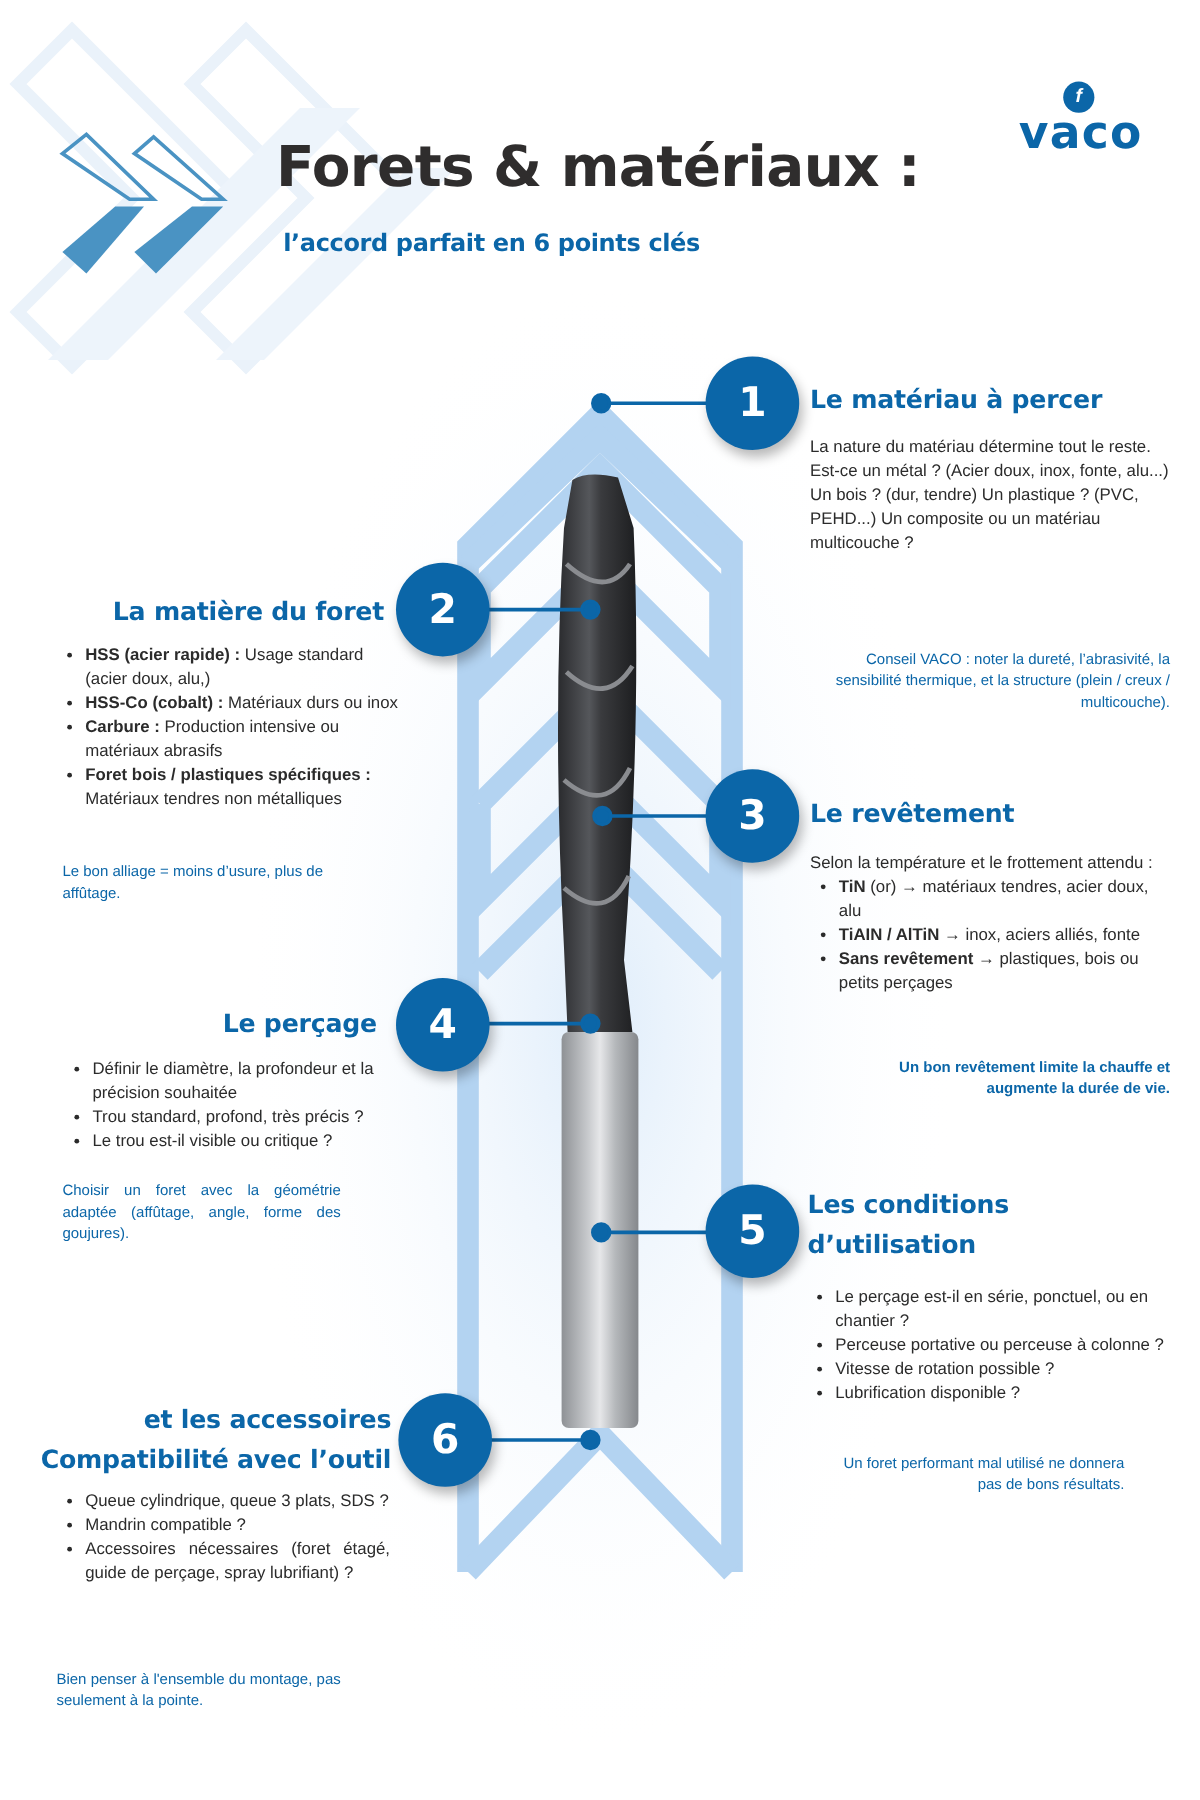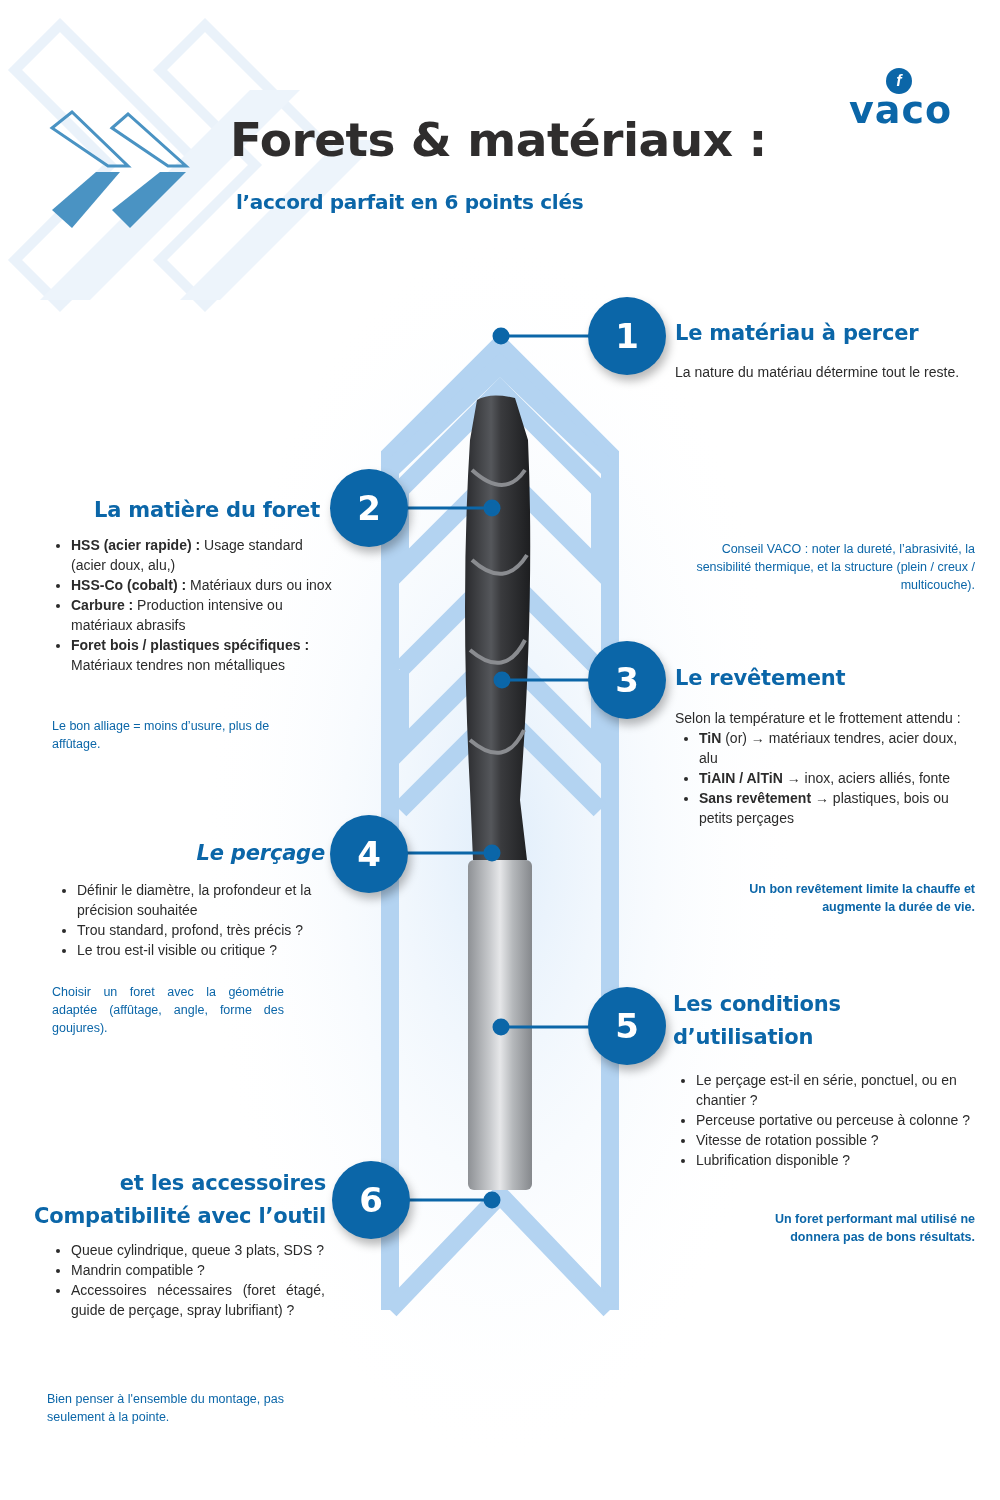--- a/index.html
+++ b/index.html
@@ -129,20 +129,21 @@
 <div class="subtitle">l’accord parfait en 6 points clés</div>
 <div class="logo">
   <div class="logo-badge">f</div>
   <div class="logo-text">vaco</div>
 </div>
 
 <div class="num" style="left:588px; top:297px;">1</div>
 <div class="heading" style="left:675px; top:317px;">Le matériau à percer</div>
 <div class="body-text" style="left:675px; top:362px; width:300px;">
   <p>La nature du matériau détermine tout le reste.</p>
+  <p>Est-ce un métal ? (Acier doux, inox, fonte, alu...) Un bois ? (dur, tendre) Un plastique ? (PVC, PEHD...) Un composite ou un matériau multicouche ?</p>
 </div>
 <div class="tip right" style="left:690px; top:492px; width:285px;margin-top:48px;">Conseil VACO : noter la dureté, l’abrasivité, la sensibilité thermique, et la structure (plein / creux / multicouche).</div>
 
 <div class="num" style="left:330px; top:469px;">2</div>
 <div class="heading right" style="left:40px; top:494px; width:280px;">La matière du foret</div>
 <div class="body-text" style="left:52px; top:535px; width:285px;">
   <ul>
     <li><b>HSS (acier rapide) :</b><span> Usage standard (acier doux, alu,)</span></li>
     <li><b>HSS-Co (cobalt) :</b><span> Matériaux durs ou inox</span></li>
     <li><b>Carbure :</b><span> Production intensive ou matériaux abrasifs</span></li>
@@ -157,21 +158,21 @@
   <p>Selon la température et le frottement attendu :</p>
   <ul style="padding-left:24px;">
     <li><b>TiN</b><span> (or) → matériaux tendres, acier doux, alu</span></li>
     <li><b>TiAIN / AlTiN</b><span> → inox, aciers alliés, fonte</span></li>
     <li><b>Sans revêtement</b><span> → plastiques, bois ou petits perçages</span></li>
   </ul>
 </div>
 <div class="tip right" style="left:700px; top:880px; width:275px;font-weight:bold;">Un bon revêtement limite la chauffe et augmente la durée de vie.</div>
 
 <div class="num" style="left:330px; top:815px;">4</div>
-<div class="heading right" style="left:48px; top:837px; width:277px;font-style:italic;">Le perçage</div>
+<div class="heading right" style="left:37px; top:837px; width:277px;">Le perçage</div>
 <div class="body-text" style="left:58px; top:880px; width:280px;">
   <ul>
     <li>Définir le diamètre, la profondeur et la précision souhaitée</li>
     <li>Trou standard, profond, très précis ?</li>
     <li>Le trou est-il visible ou critique ?</li>
   </ul>
 </div>
 <div class="tip justify" style="left:52px; top:983px; width:232px;">Choisir un foret avec la géométrie adaptée (affûtage, angle, forme des goujures).</div>
 
 <div class="num" style="left:588px; top:987px;">5</div>
@@ -180,21 +181,21 @@
   <div>d’utilisation</div>
 </div>
 <div class="body-text" style="left:677px; top:1070px; width:295px;">
   <ul>
     <li>Le perçage est-il en série, ponctuel, ou en chantier ?</li>
     <li>Perceuse portative ou perceuse à colonne ?</li>
     <li>Vitesse de rotation possible ?</li>
     <li>Lubrification disponible ?</li>
   </ul>
 </div>
-<div class="tip right" style="left:730px; top:1210px; width:245px;font-weight:bold;">Un foret performant mal utilisé ne donnera pas de bons résultats.</div>
+<div class="tip right" style="left:692px; top:1210px; width:245px;">Un foret performant mal utilisé ne donnera pas de bons résultats.</div>
 
 <div class="num" style="left:332px; top:1161px;">6</div>
 <div class="heading right" style="left:20px; top:1167px; width:306px;">
   <div>et les accessoires</div>
   <div>Compatibilité avec l’outil</div>
 </div>
 <div class="body-text justify" style="left:52px; top:1240px; width:273px;">
   <ul>
     <li>Queue cylindrique, queue 3 plats, SDS ?</li>
     <li>Mandrin compatible ?</li>

